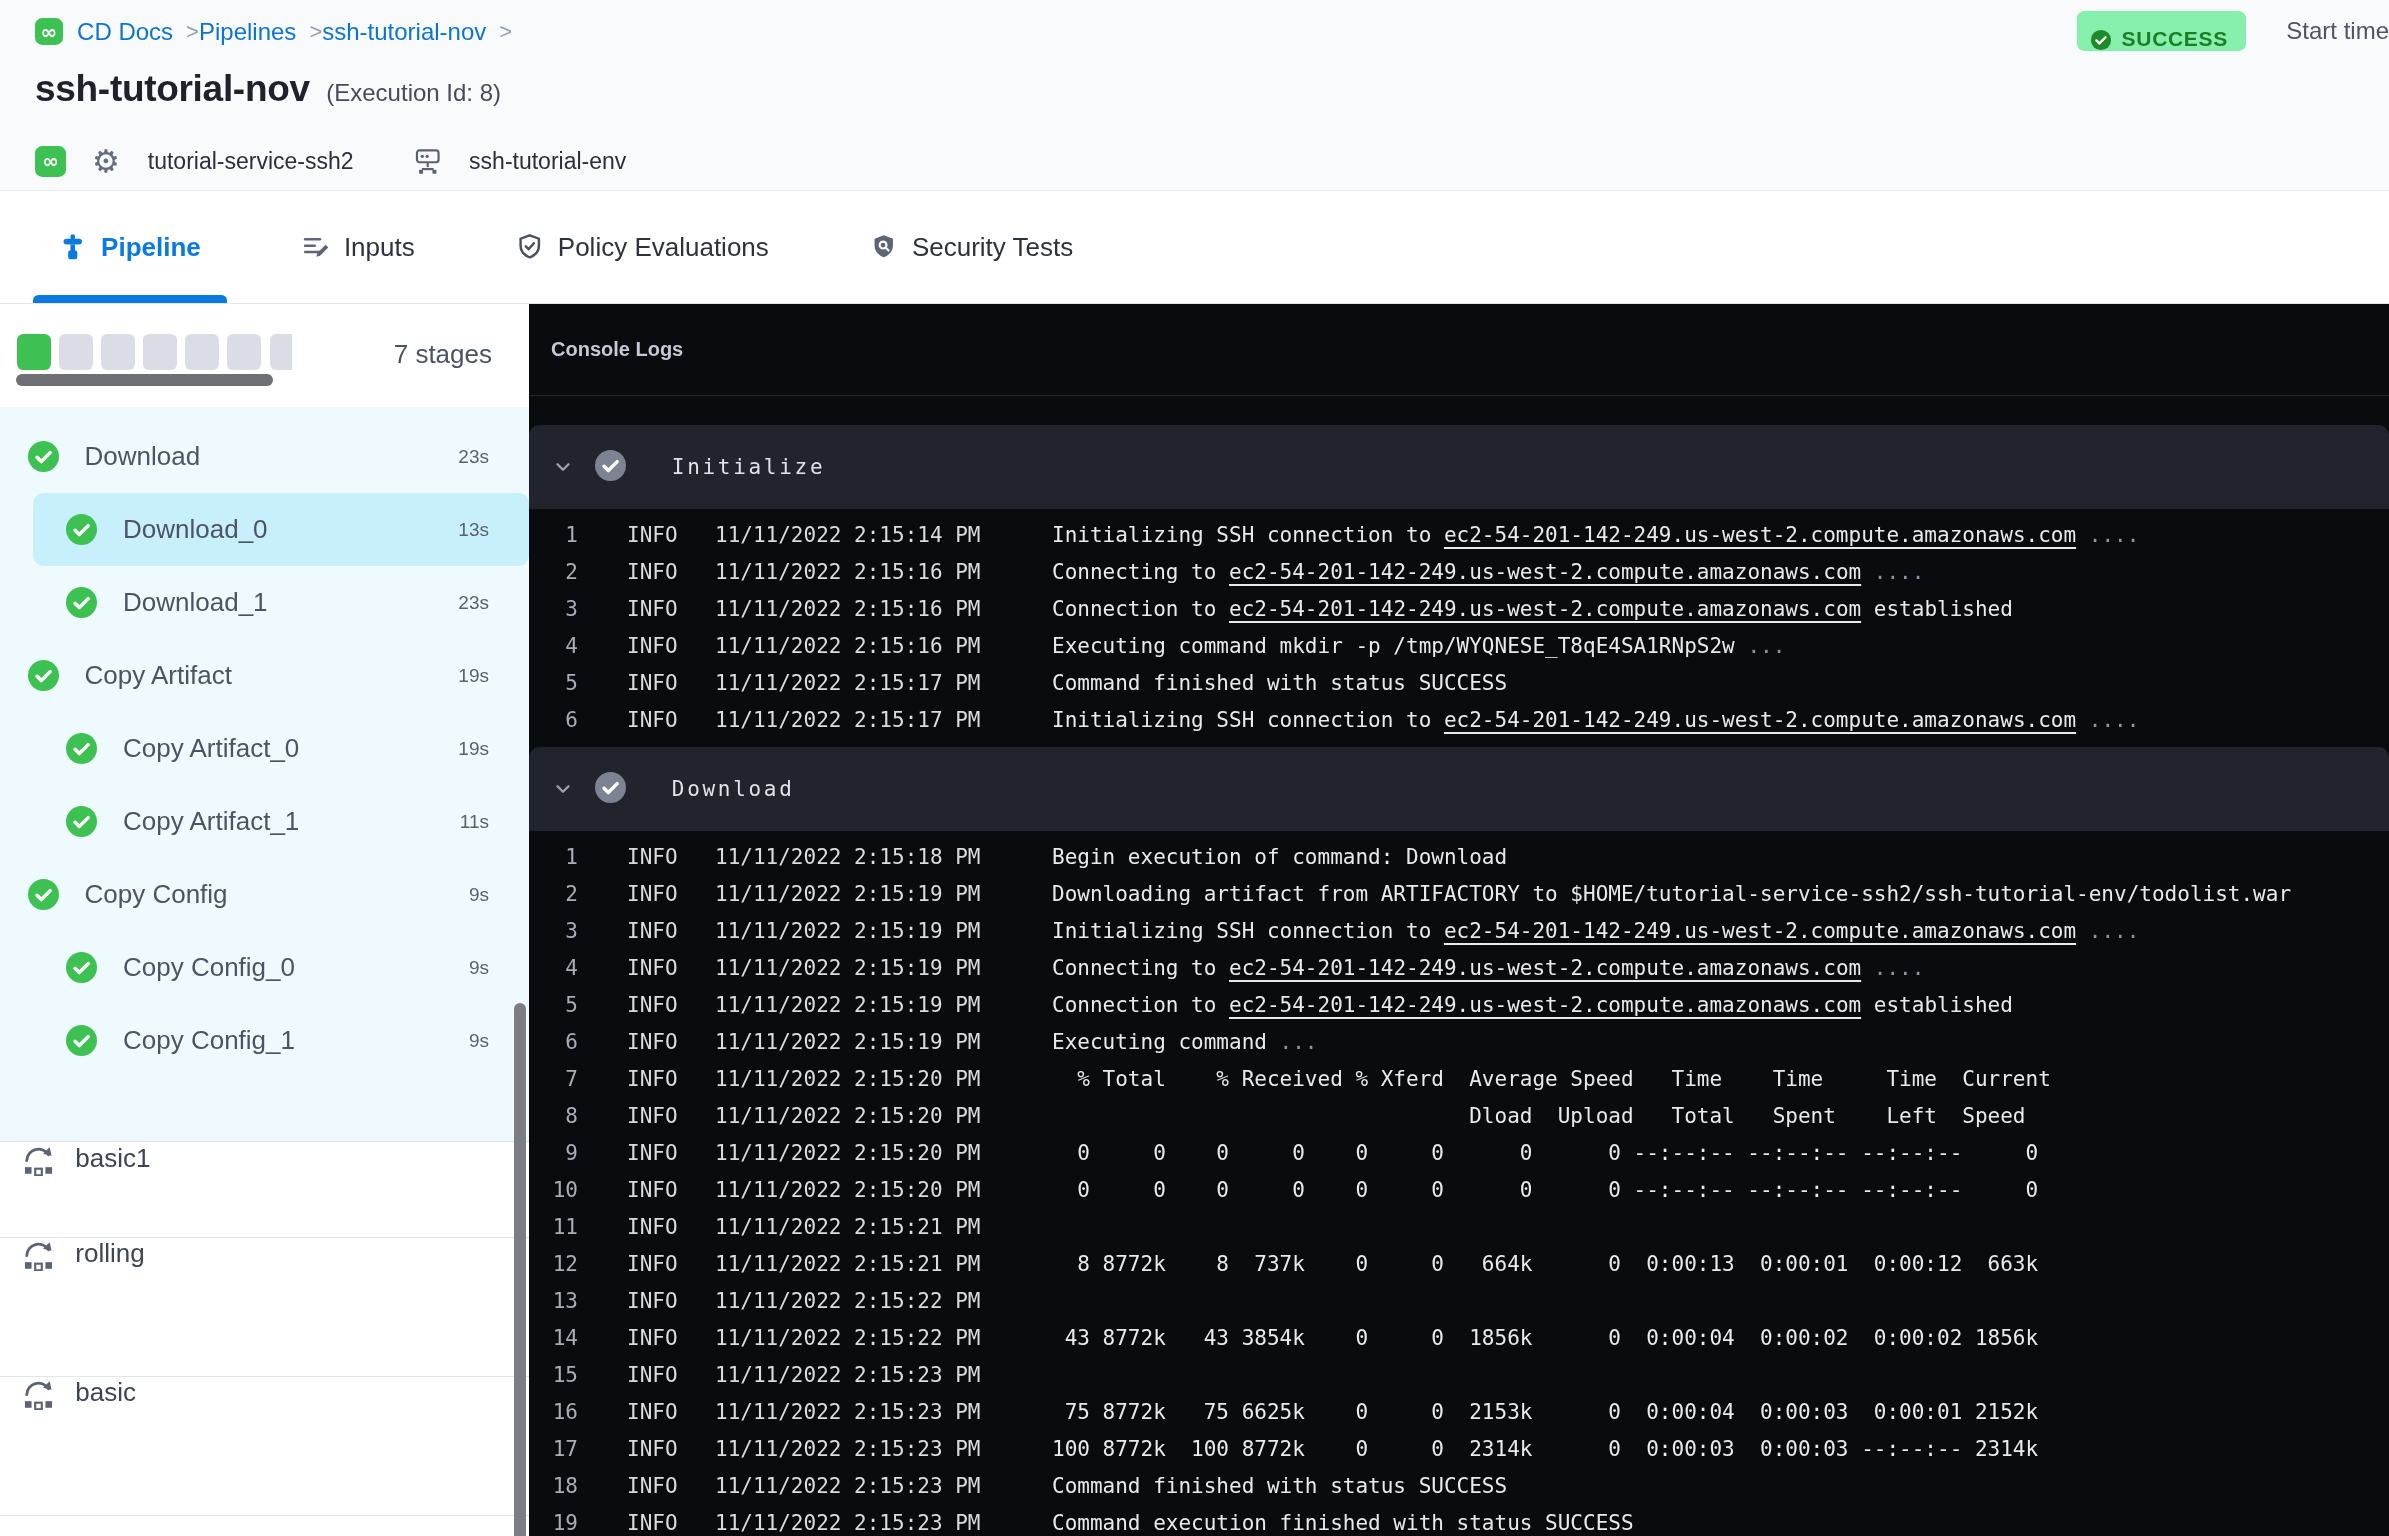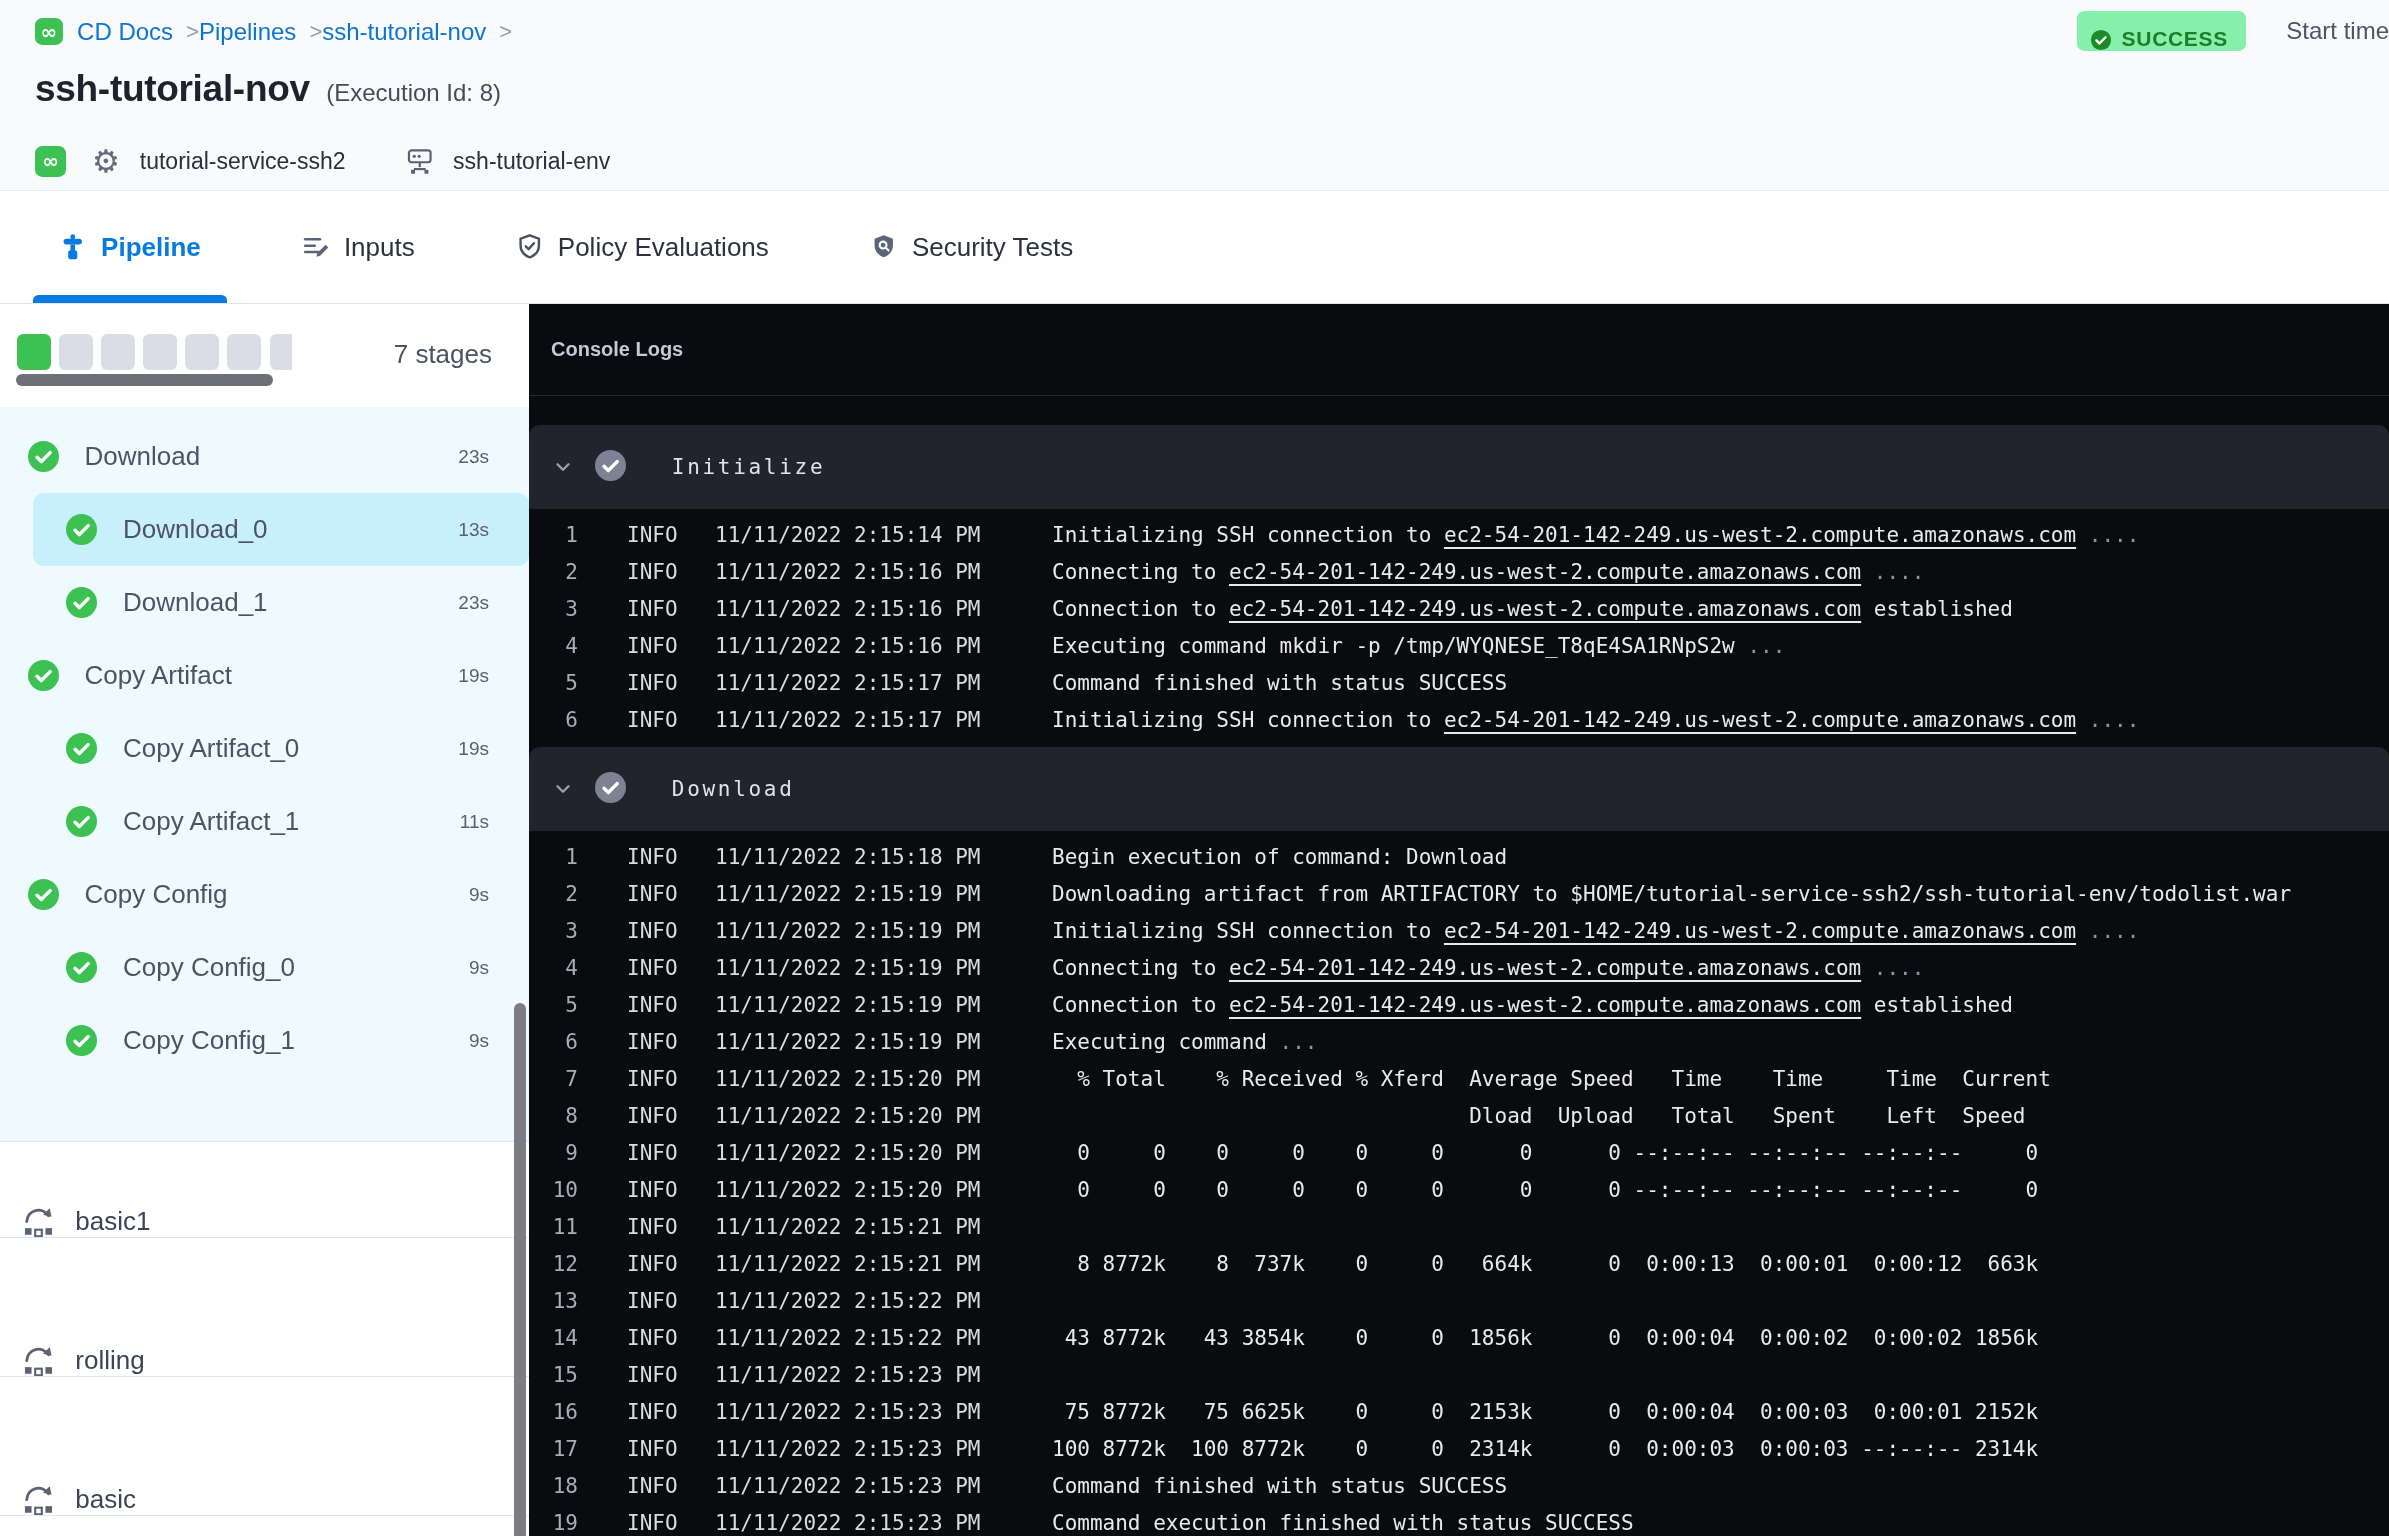--- a/index.html
+++ b/index.html
@@ -26,21 +26,21 @@
   .status-badge .txt { font-size:21px; font-weight:bold; color:#1c7f26; letter-spacing:0.7px; margin-left:9.2px; }
   .start-time { font-size:24px; color:#4e5366; white-space:nowrap; }
 
   .title-row { position:absolute; top:68px; left:35px; display:flex; align-items:baseline; }
   .page-title { font-size:37px; font-weight:800; color:#1f212b; letter-spacing:-0.3px; }
   .exec-id { font-size:24px; color:#474b59; margin-left:16.5px; }
 
   .meta-row { position:absolute; top:137px; left:35px; height:48px; display:flex; align-items:center; }
   .meta-row .logo { width:31px; height:31px; }
   .gear { font:31px "DejaVu Sans", sans-serif; color:#646b7e; margin-left:26px; line-height:1; }
-  .meta-label { font-size:23px; color:#2c2f3a; margin-left:20px; }
+  .meta-label { font-size:23px; color:#2c2f3a; margin-left:28px; }
   .env-icon { margin-left:60px; }
   
   .tabbar { position:absolute; top:190px; left:0; right:0; height:114px; background:#fff;
             border-top:0.9px solid #e7e9ed; border-bottom:0.9px solid #e2e4e9;
             display:flex; align-items:stretch; padding-left:33px; gap:49px; }
   .tab { display:flex; align-items:center; gap:14.6px; padding:0 26px; position:relative; cursor:pointer; }
   .tab .tlabel { font-size:26px; font-weight:500; color:#2e323e; white-space:nowrap; }
   .tab.active .tlabel { color:#0b7ae0; font-weight:700; }
   .tab.active::after { content:''; position:absolute; left:0; right:0; bottom:0; height:8.2px;
                        background:#0b7ae0; border-radius:5.5px 5.5px 0 0; }
@@ -60,21 +60,21 @@
                  padding-top:13px; border-bottom:0.9px solid #dfe2e9; }
   .stage-row { height:73px; display:flex; align-items:center; position:relative; padding-left:27.5px; cursor:pointer; }
   .stage-row.child { padding-left:66px; }
   .stage-row.selected { margin-left:33px; background:#c8f0fc; border-radius:11px; }
   .stage-row.child.selected { padding-left:33px; }
   .stage-row svg { flex:none; }
   .slabel { margin-left:26px; font-size:26px; color:#4d5365; }
   .dur { position:absolute; right:40px; font-size:19px; color:#5a5f72; }
 
   .deploy-list { position:absolute; top:839px; left:0; right:0; bottom:0; background:#fff; }
-  .deploy-row { height:139px; border-bottom:0.9px solid #e3e5ec; display:flex; align-items:flex-end;
+  .deploy-row { height:139px; border-bottom:0.9px solid #e3e5ec; display:flex; align-items:flex-start;
                 padding-left:20px; gap:18.3px; cursor:pointer; }
   .deploy-row:first-child { height:95px; }
   .dlabel { font-size:26px; color:#3e4454; }
 
   .vscroll { position:absolute; right:2.7px; top:699px; width:12px; height:568px; background:#7c7d82;
              border-radius:6.4px; z-index:5; }
   
   .console { flex:1; min-width:0; background:#0a0b0e; display:flex; flex-direction:column; }
   .console-titlebar { height:92px; flex:none; display:flex; align-items:center; padding-left:22px;
                       border-bottom:0.9px solid #26282f; }

